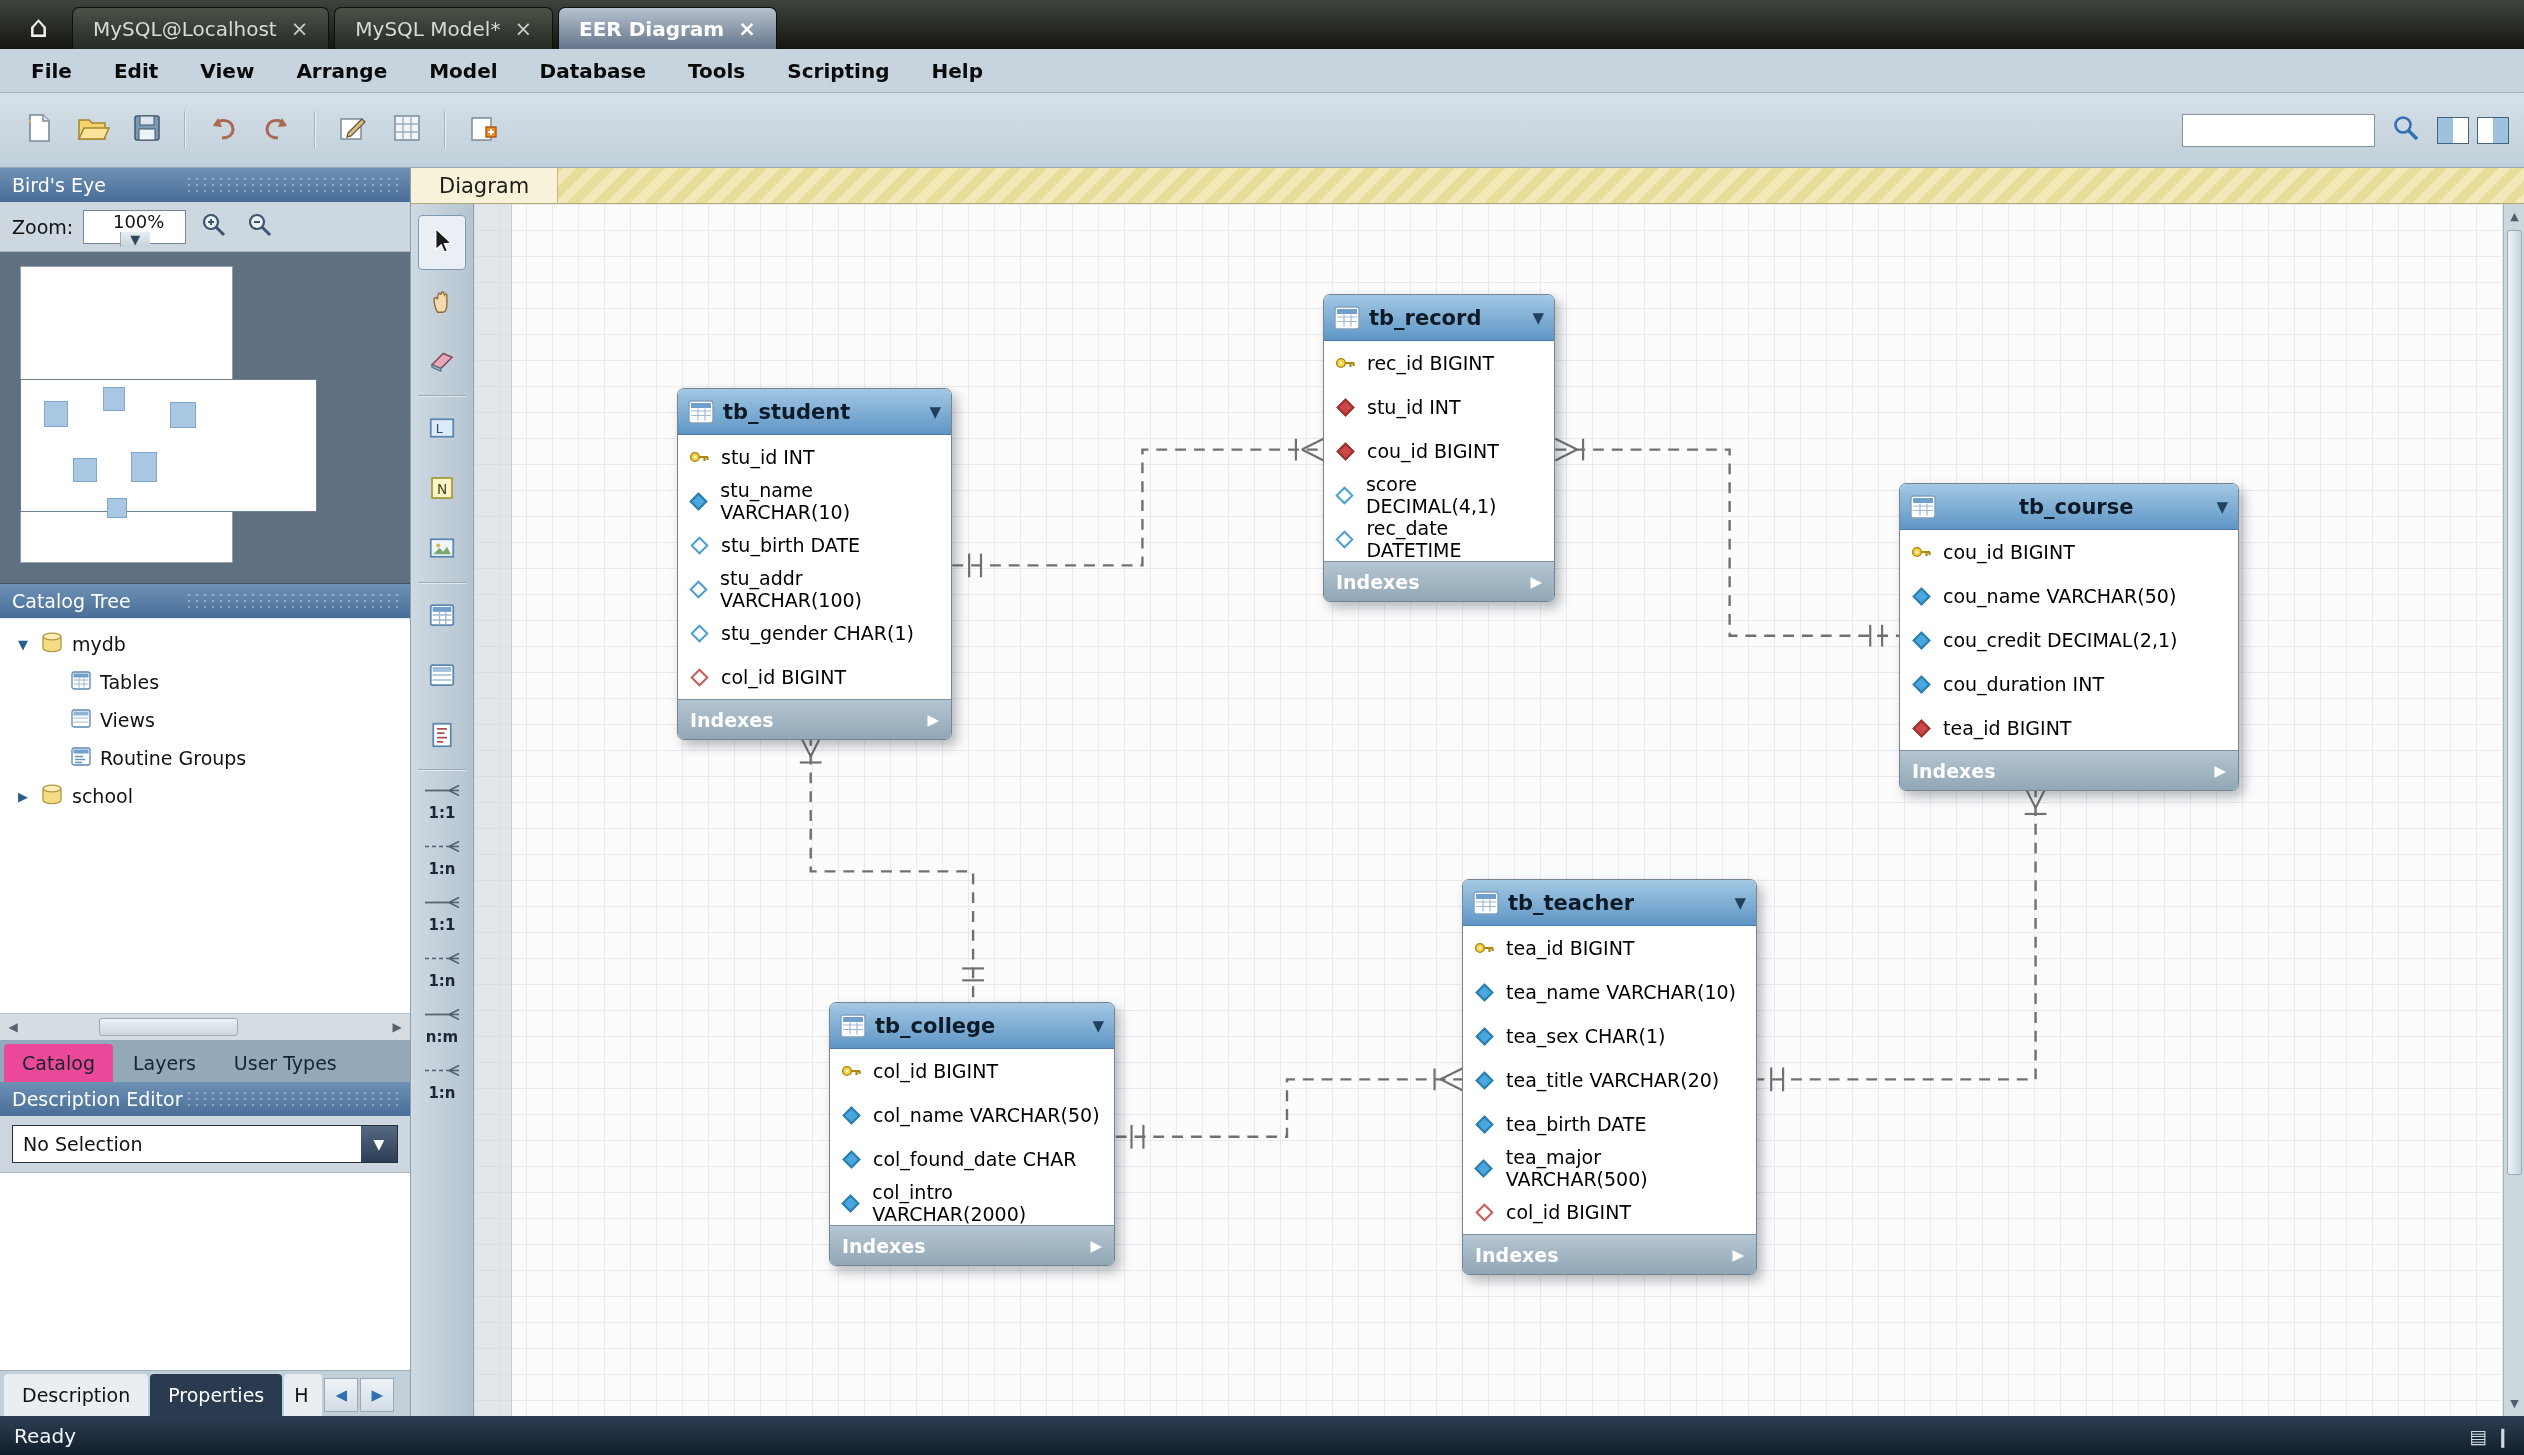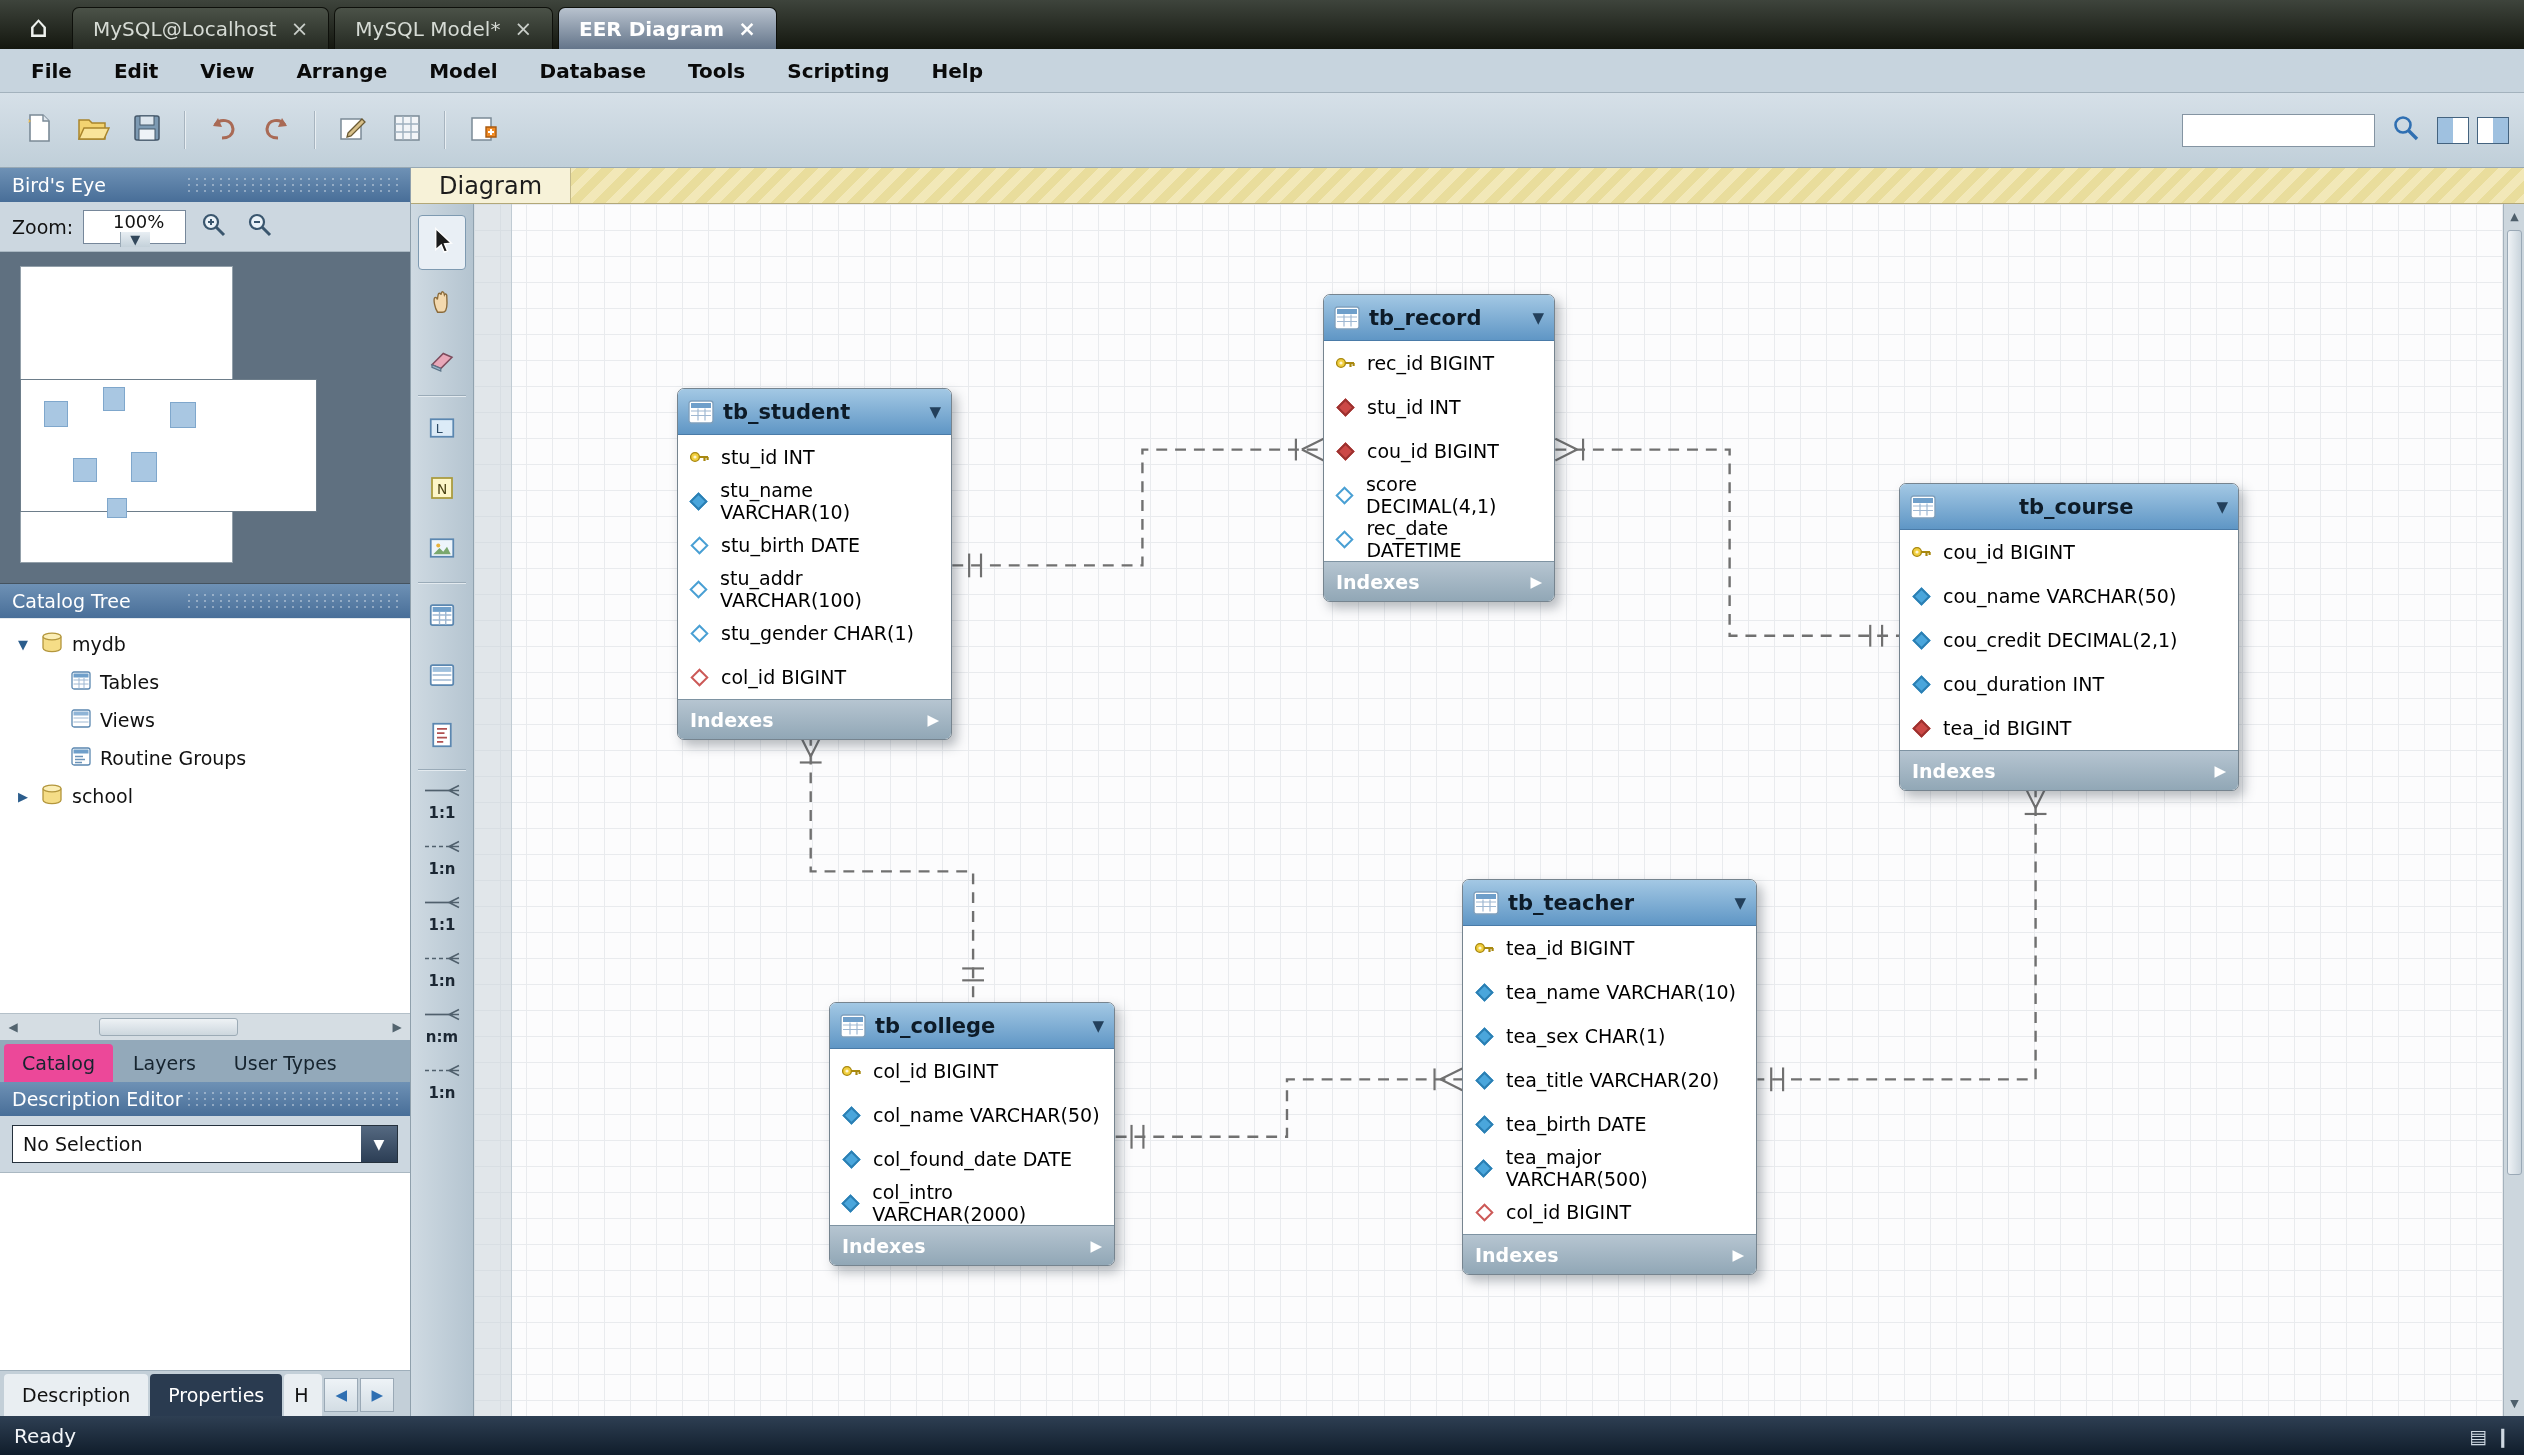--- a/index.html
+++ b/index.html
@@ -73,21 +73,21 @@
   .btabs { height:46px; flex:0 0 auto; background:#c3cfd8; display:flex; align-items:flex-end; gap:2px; padding-left:4px; border-top:1px solid #9fafbb; }
   .btab { height:42px; display:flex; align-items:center; padding:0 18px; font-size:19px; border-radius:4px 4px 0 0; background:#e9eef2; color:#111; }
   .btab.dark { background:#2a3b50; color:#fff; }
   .btab.clip { width:38px; overflow:hidden; padding:0 10px; }
   .nav-btn { width:34px; height:34px; margin-bottom:4px; background:linear-gradient(#eef3f7,#d3dde4); border:1px solid #9aa9b6; display:flex; align-items:center; justify-content:center; color:#2f6fb2; font-size:15px; }
 
   
   .content { flex:1; display:flex; flex-direction:column; min-width:0; }
   .diagram-tabbar { height:36px; flex:0 0 auto; display:flex; align-items:stretch;
       background:repeating-linear-gradient(135deg,#f2e8b8 0 9px,#e9dd9c 9px 18px); border-bottom:1px solid #b3a878; }
-  .diagram-label { display:flex; align-items:center; padding:0 28px; background:#f7f2d8; border-right:1px solid #c2b88a; font-size:24px; color:#1c1c1c; }
+  .diagram-label { display:flex; align-items:center; padding:0 28px; background:#f7f2d8; border-right:1px solid #c2b88a; font-size:21px; color:#1c1c1c; }
 
   .content-body { flex:1; display:flex; min-height:0; }
   .palette { width:63px; flex:0 0 auto; background:linear-gradient(90deg,#cfdae2,#b4c4d0); border-right:1px solid #90a2af; padding-top:6px; overflow:hidden; }
   .tool { width:48px; height:55px; margin:5px auto; display:flex; align-items:center; justify-content:center; border-radius:4px; }
   .tool.selected { background:#e9eff5; border:1px solid #7e9ab1; }
   .pal-sep { height:2px; background:#9aabb8; border-bottom:1px solid #e3eaef; margin:4px 7px; }
   .reltool { width:51px; height:53px; margin:3px auto; display:flex; flex-direction:column; align-items:center; justify-content:center; gap:3px; }
   .rellabel { font-size:15px; color:#1b2733; font-weight:bold; }
 
   .canvas { flex:1; position:relative; overflow:hidden; background-color:#fcfcfd;
@@ -699,21 +699,21 @@
               <div class="ent-row">
                 <span class="col-icon">
                   <span class="dia blue"></span>
                 </span>
                 <span class="col-text">col_name VARCHAR(50)</span>
               </div>
               <div class="ent-row">
                 <span class="col-icon">
                   <span class="dia blue"></span>
                 </span>
-                <span class="col-text">col_found_date DATE</span>
+                <span class="col-text">col_found_date CHAR</span>
               </div>
               <div class="ent-row">
                 <span class="col-icon">
                   <span class="dia blue"></span>
                 </span>
                 <span class="col-text">col_intro VARCHAR(2000)</span>
               </div>
               <div class="ent-footer">
                 <span>Indexes</span>
                 <span class="ent-caret-r">▶</span>

